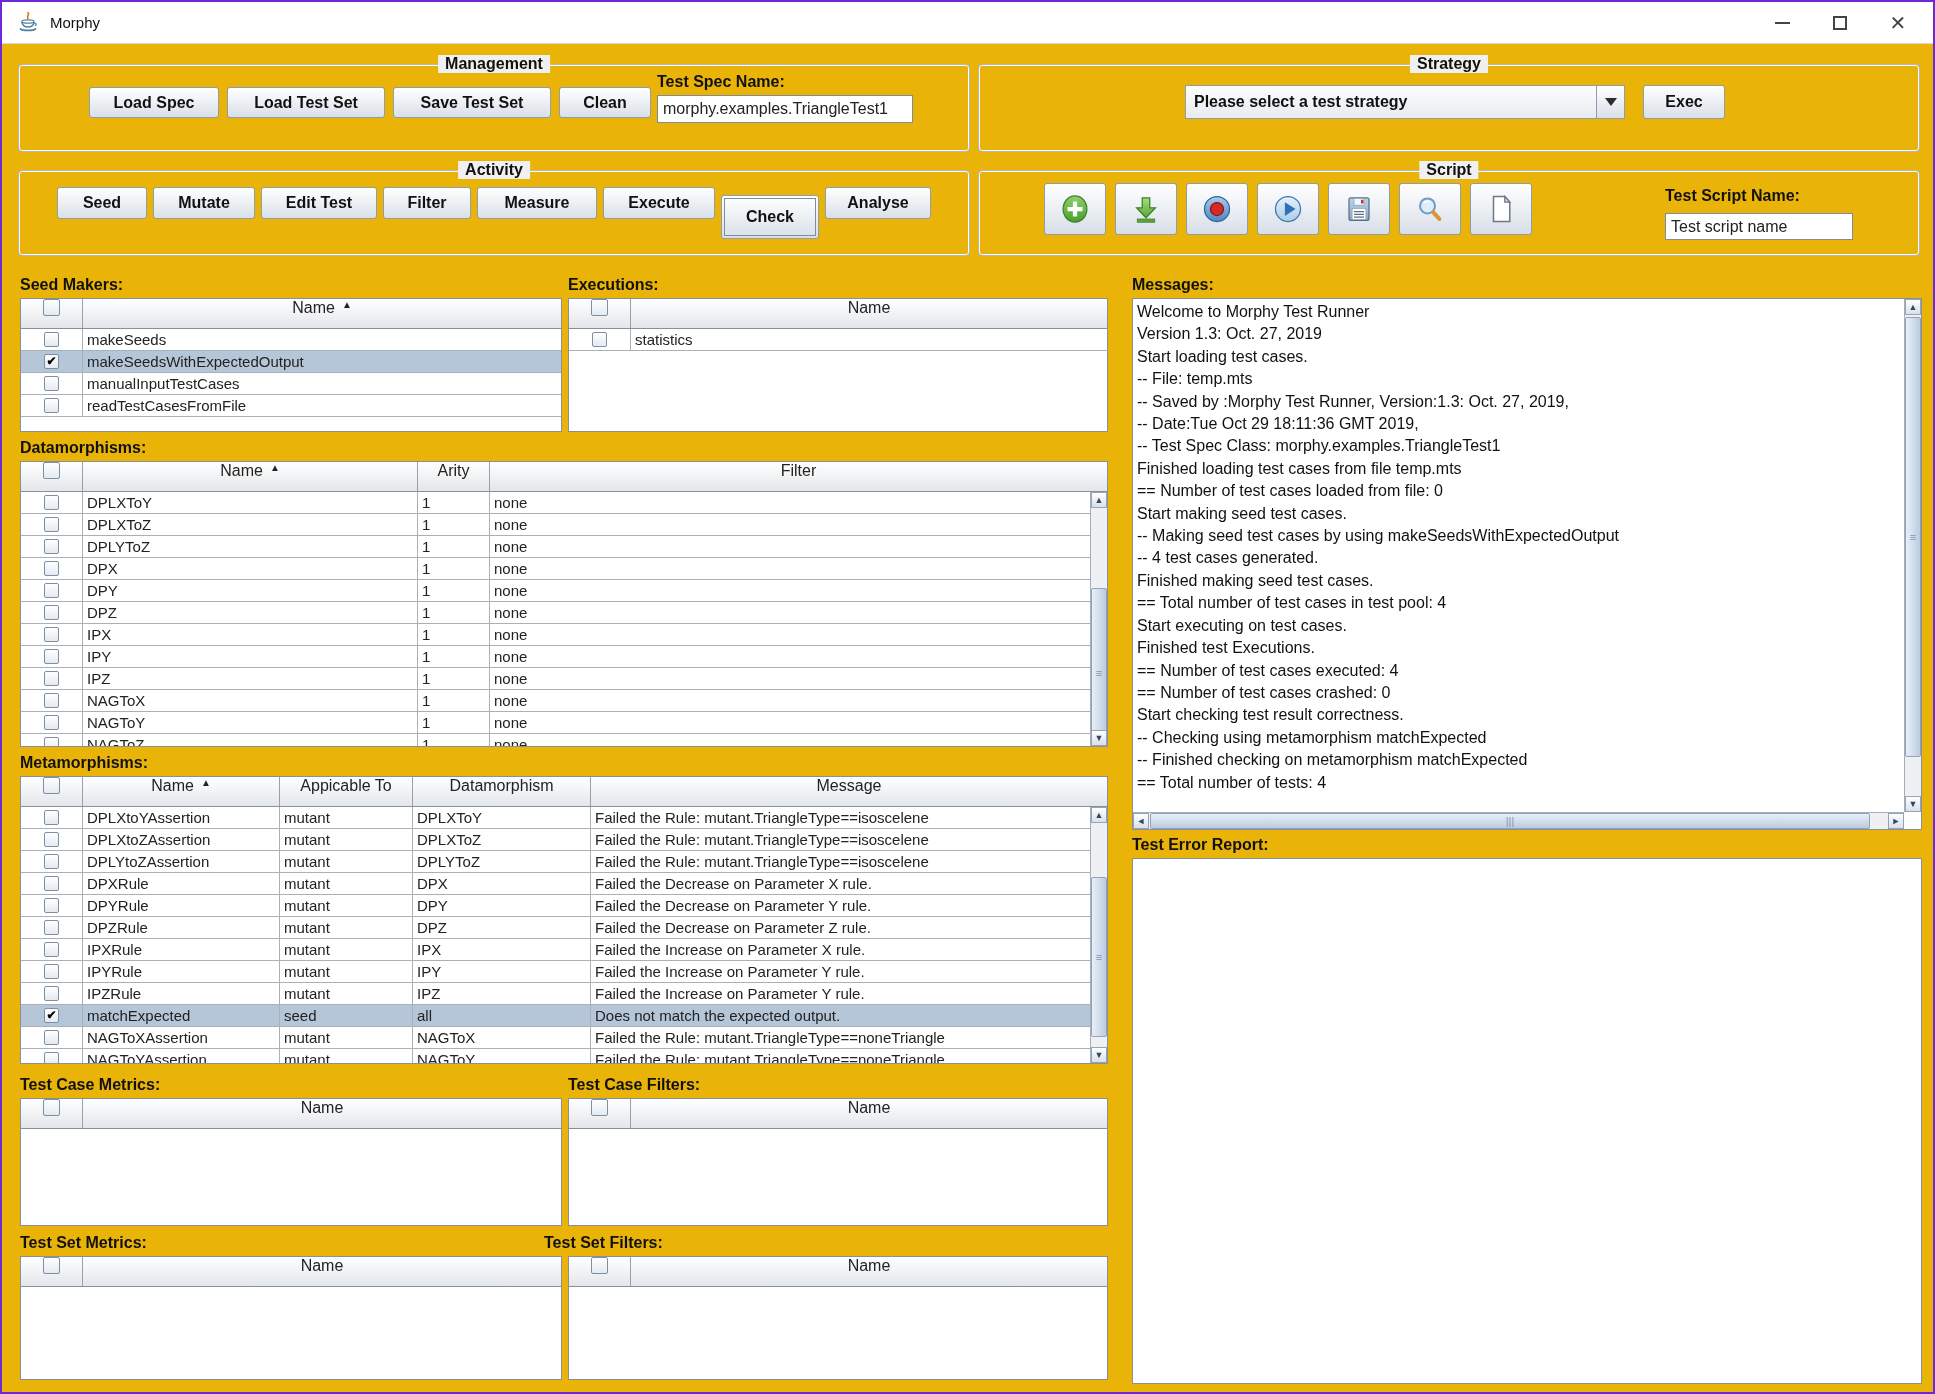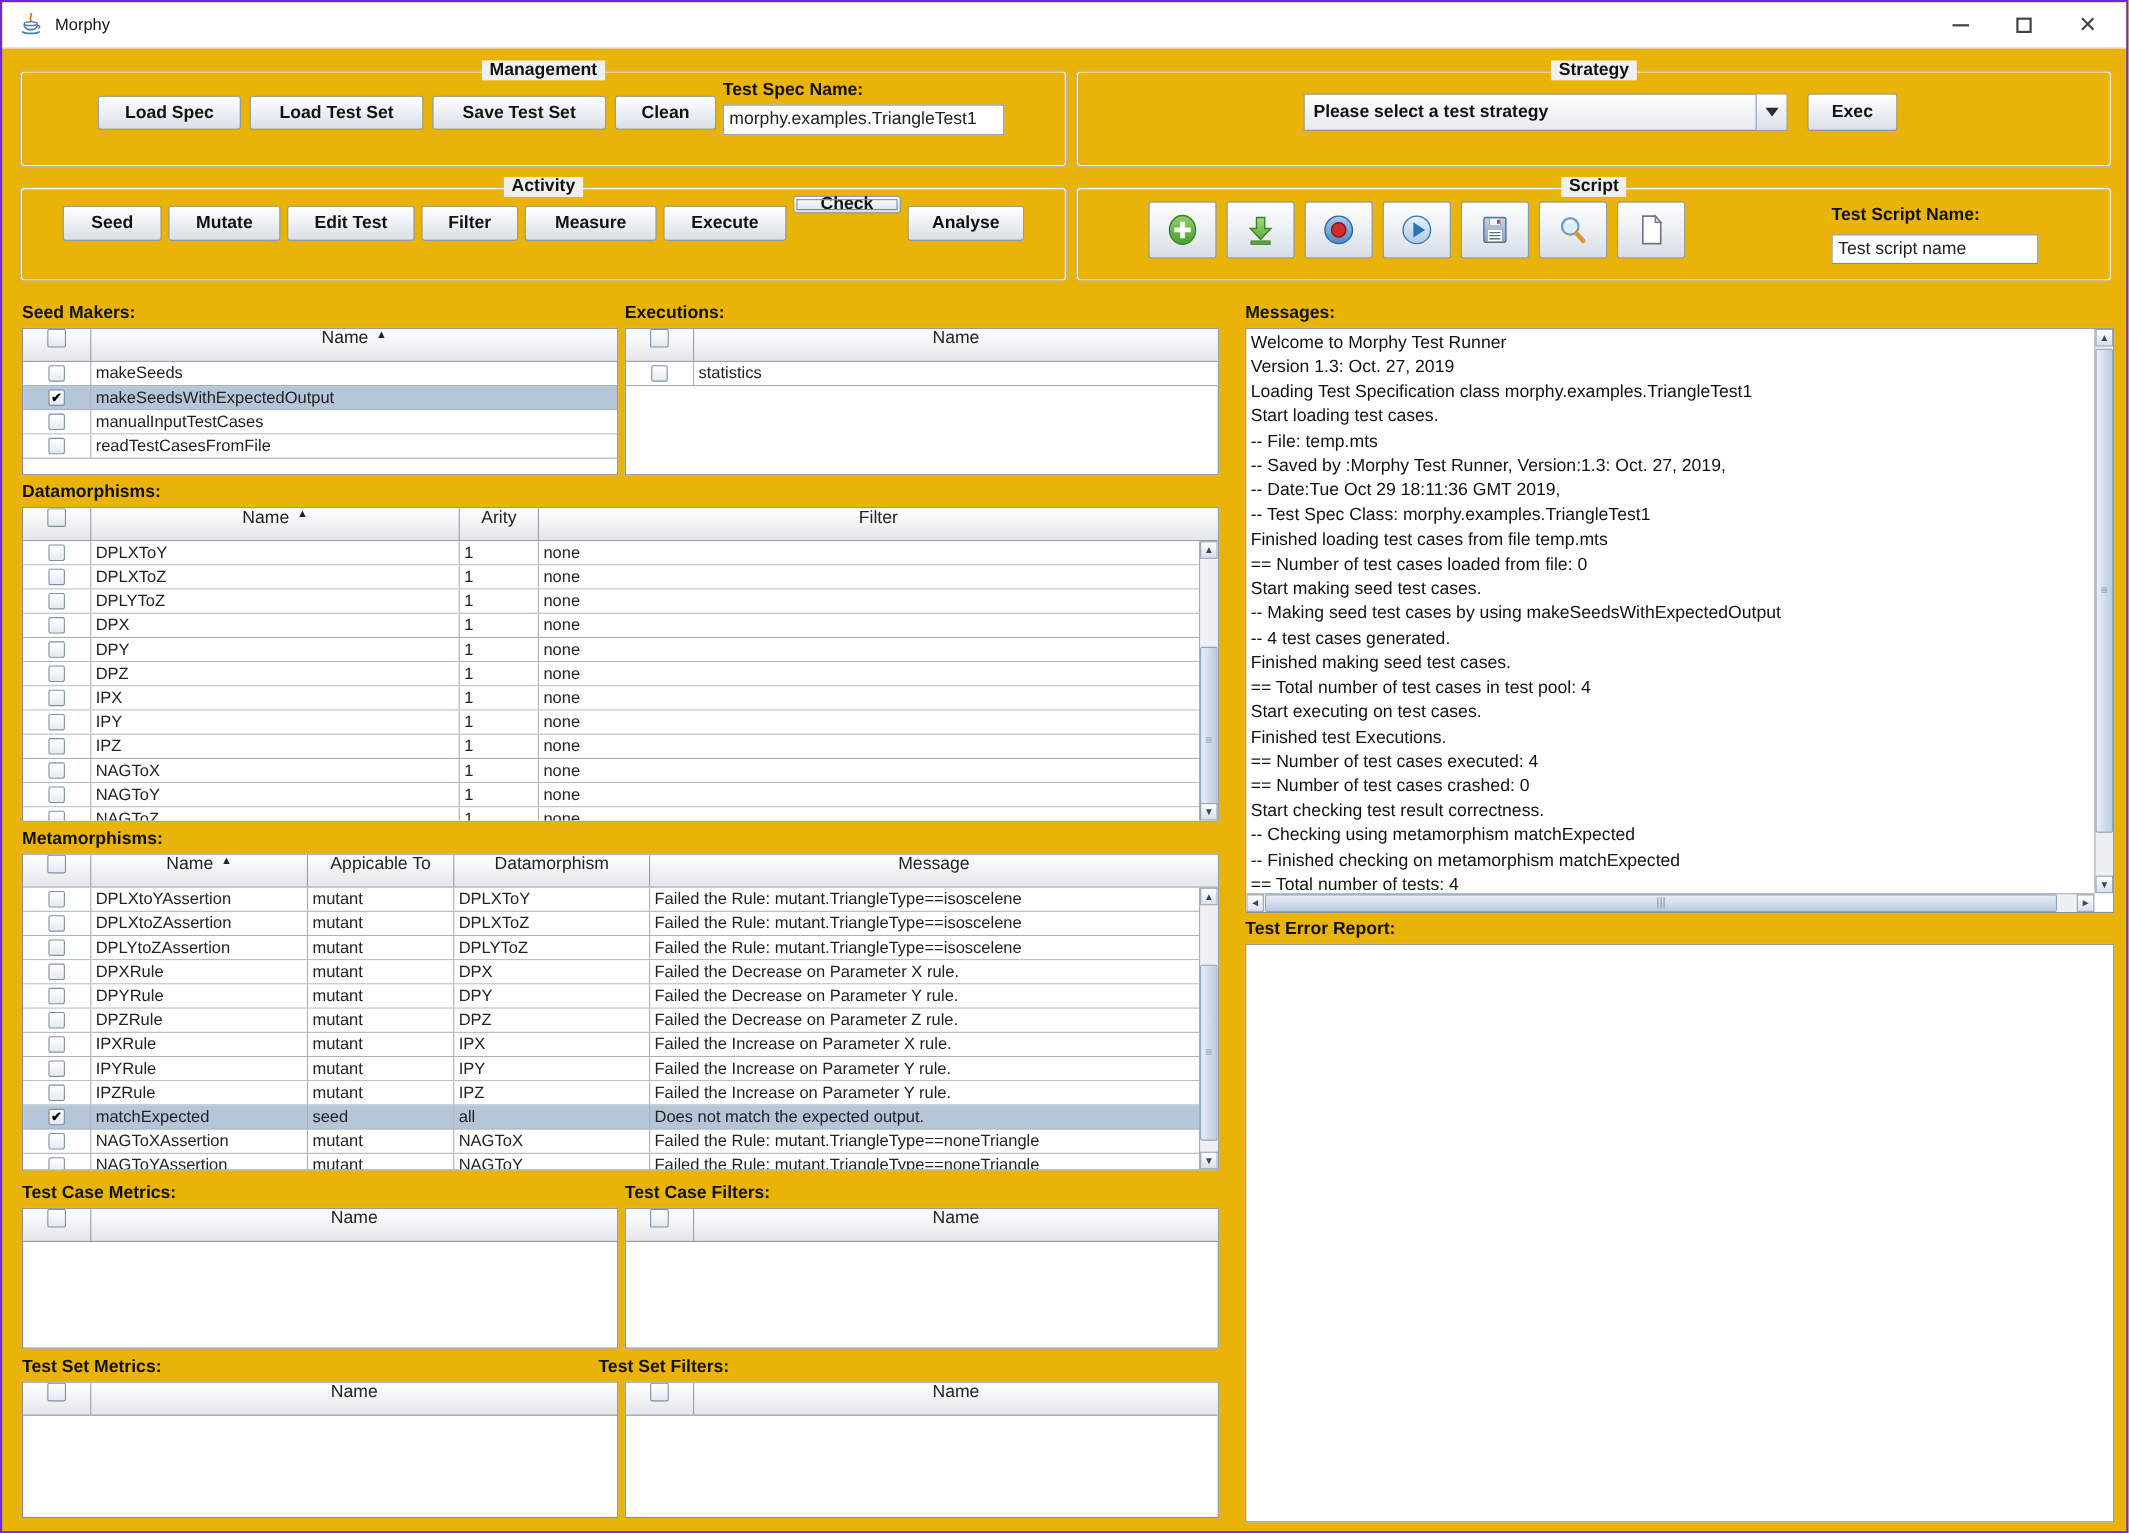--- a/index.html
+++ b/index.html
@@ -165,21 +165,21 @@
   </div>
 
   <div class="groupbox" style="left:16px; top:168px; width:952px; height:86px;">
     <span class="gb-title">Activity</span>
     <div class="btn" style="position:absolute; left:38px; top:16px; width:90px; height:32px;">Seed</div>
     <div class="btn" style="position:absolute; left:134px; top:16px; width:102px; height:32px;">Mutate</div>
     <div class="btn" style="position:absolute; left:242px; top:16px; width:116px; height:32px;">Edit Test</div>
     <div class="btn" style="position:absolute; left:364px; top:16px; width:88px; height:32px;">Filter</div>
     <div class="btn" style="position:absolute; left:458px; top:16px; width:120px; height:32px;">Measure</div>
     <div class="btn" style="position:absolute; left:584px; top:16px; width:112px; height:32px;">Execute</div>
-    <div class="btn focused" style="position:absolute; left:702px; top:7px; width:98px; height:16px;">Check</div>
+    <div class="btn focused" style="position:absolute; left:702px; top:24px; width:98px; height:44px;">Check</div>
     <div class="btn" style="position:absolute; left:806px; top:16px; width:106px; height:32px;">Analyse</div>
   </div>
 
   <div class="groupbox" style="left:976px; top:168px; width:942px; height:86px;">
     <span class="gb-title">Script</span>
 
     <div class="iconbtn" style="position:absolute; left:65px; top:12px;">
       <svg width="30" height="30" viewBox="0 0 24 24">
         <defs>
             <linearGradient id="g1" x1="0" y1="0" x2="0" y2="1">
@@ -620,21 +620,20 @@
           <span>Name</span>
         </div>
     </div>
   </div>
 
   <span class="slabel" style="left:1130px; top:274px;">Messages:</span>
   <div class="textpane" style="left:1130px; top:296px; width:790px; height:532px;">
     <div class="msg-lines">
       <div class="msg-line">Welcome to Morphy Test Runner</div>
       <div class="msg-line">Version 1.3: Oct. 27, 2019</div>
-      <div class="msg-line">Loading Test Specification class morphy.examples.TriangleTest1</div>
       <div class="msg-line">Start loading test cases.</div>
       <div class="msg-line">-- File: temp.mts</div>
       <div class="msg-line">-- Saved by :Morphy Test Runner, Version:1.3: Oct. 27, 2019,</div>
       <div class="msg-line">-- Date:Tue Oct 29 18:11:36 GMT 2019,</div>
       <div class="msg-line">-- Test Spec Class: morphy.examples.TriangleTest1</div>
       <div class="msg-line">Finished loading test cases from file temp.mts</div>
       <div class="msg-line">== Number of test cases loaded from file: 0</div>
       <div class="msg-line">Start making seed test cases.</div>
       <div class="msg-line">-- Making seed test cases by using makeSeedsWithExpectedOutput</div>
       <div class="msg-line">-- 4 test cases generated.</div>

